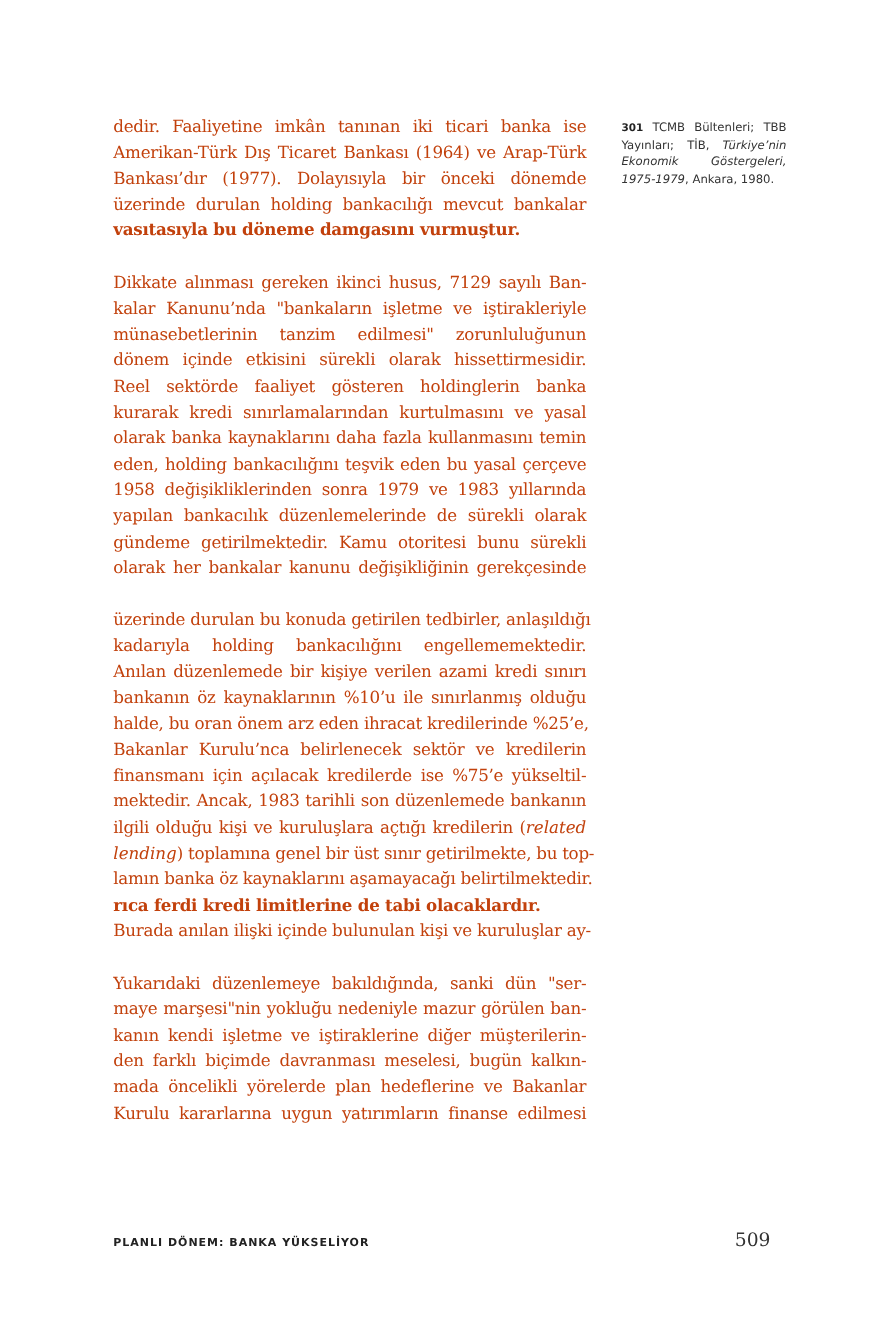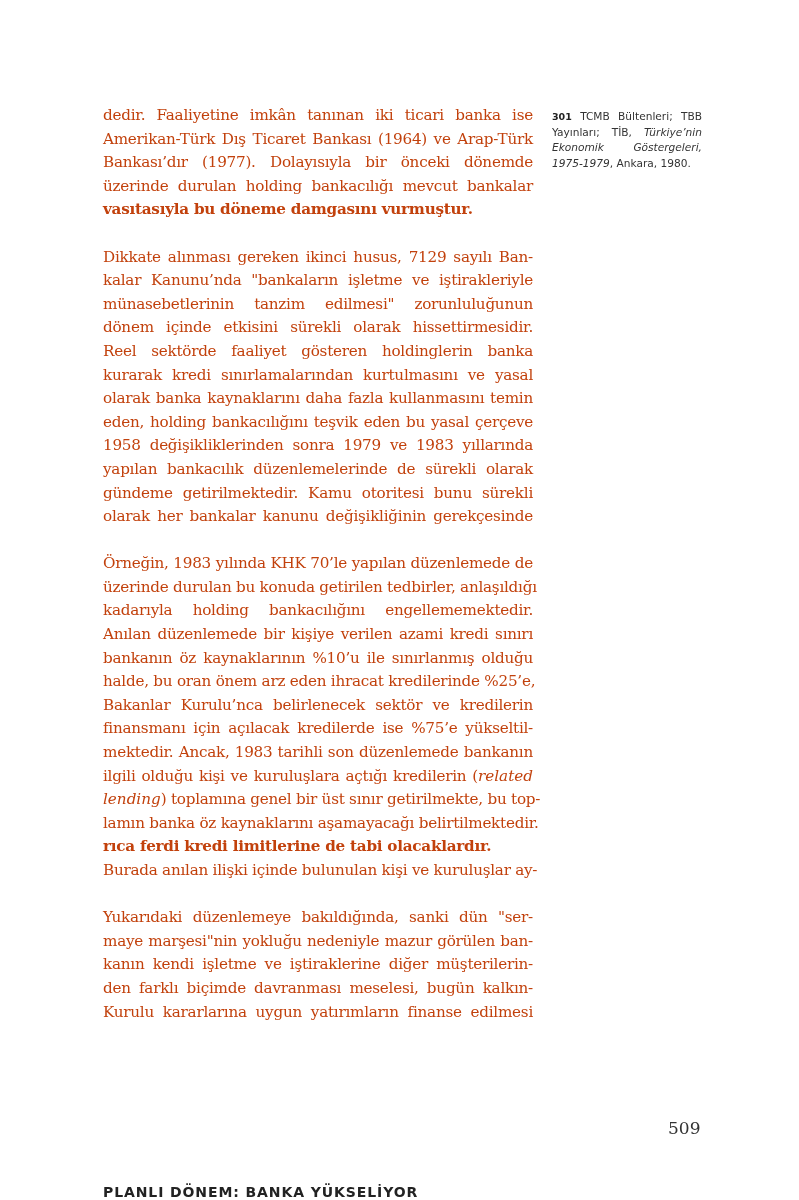--- a/index.html
+++ b/index.html
@@ -10,31 +10,31 @@
   .main-col {
     position: absolute; left: 103px; top: 104px; width: 430px;
     font-family: "DejaVu Serif", "Liberation Serif", serif;
     font-size: 15.2px; line-height: 23.6px; color: #c2410c;
   }
   .para { margin: 0 0 23.6px 0; }
   .line { display: block; text-align: justify; text-align-last: justify; white-space: nowrap; height: 23.6px; overflow: visible; }
   .line.last { text-align-last: left; font-weight: bold; }
   .main-col .line span { letter-spacing: -0.25px; }
   .sidenote {
-    position: absolute; left: 552px; top: 109px; width: 150px;
+    position: absolute; left: 565px; top: 109px; width: 150px;
     font-family: "DejaVu Sans", "Liberation Sans", sans-serif;
     font-size: 10.6px; line-height: 15.6px; color: #333;
   }
   .sidenote .sline { display: block; text-align: justify; text-align-last: justify; white-space: nowrap; }
   .sidenote .sline.last { text-align-last: left; }
   .note-num { font-weight: bold; font-size: 9.5px; color: #222; }
   .footer-title {
-    position: absolute; left: 103px; top: 1184px;
+    position: absolute; left: 103px; top: 1125px;
     font-family: "DejaVu Sans", "Liberation Sans", sans-serif;
-    font-weight: bold; font-size: 14px; letter-spacing: 0.9px; color: #222;
+    font-weight: bold; font-size: 10px; letter-spacing: 0.9px; color: #222;
   }
   .page-number {
     position: absolute; left: 668px; top: 1118px;
     font-family: "DejaVu Serif", "Liberation Serif", serif;
     font-size: 17px; color: #333;
   }
 </style>
 </head>
 <body>
 
@@ -56,41 +56,41 @@
     <span class="line"><span>kurarak kredi sınırlamalarından kurtulmasını ve yasal</span></span>
     <span class="line"><span>olarak banka kaynaklarını daha fazla kullanmasını temin</span></span>
     <span class="line"><span>eden, holding bankacılığını teşvik eden bu yasal çerçeve</span></span>
     <span class="line"><span>1958 değişikliklerinden sonra 1979 ve 1983 yıllarında</span></span>
     <span class="line"><span>yapılan bankacılık düzenlemelerinde de sürekli olarak</span></span>
     <span class="line"><span>gündeme getirilmektedir. Kamu otoritesi bunu sürekli</span></span>
     <span class="line"><span>olarak her bankalar kanunu değişikliğinin gerekçesinde</span></span>
   </div>
 
   <div class="para">
-    <span class="line"><span>Örneğin, 1983 yılında KHK 70’le yapılan düzenlemede de</span></span>
     <span class="line"><span>üzerinde durulan bu konuda getirilen tedbirler, anlaşıldığı</span></span>
     <span class="line"><span>kadarıyla holding bankacılığını engellememektedir.</span></span>
     <span class="line"><span>Anılan düzenlemede bir kişiye verilen azami kredi sınırı</span></span>
     <span class="line"><span>bankanın öz kaynaklarının %10’u ile sınırlanmış olduğu</span></span>
     <span class="line"><span>halde, bu oran önem arz eden ihracat kredilerinde %25’e,</span></span>
     <span class="line"><span>Bakanlar Kurulu’nca belirlenecek sektör ve kredilerin</span></span>
     <span class="line"><span>finansmanı için açılacak kredilerde ise %75’e yükseltil-</span></span>
     <span class="line"><span>mektedir. Ancak, 1983 tarihli son düzenlemede bankanın</span></span>
     <span class="line"><span>ilgili olduğu kişi ve kuruluşlara açtığı kredilerin (</span><i>related</i></span>
     <span class="line"><i>lending</i><span>) toplamına genel bir üst sınır getirilmekte, bu top-</span></span>
     <span class="line"><span>lamın banka öz kaynaklarını aşamayacağı belirtilmektedir.</span></span>
     <span class="line last"><span>rıca ferdi kredi limitlerine de tabi olacaklardır.</span></span>
     <span class="line"><span>Burada anılan ilişki içinde bulunulan kişi ve kuruluşlar ay-</span></span>
   </div>
 
   <div class="para">
     <span class="line"><span>Yukarıdaki düzenlemeye bakıldığında, sanki dün "ser-</span></span>
     <span class="line"><span>maye marşesi"nin yokluğu nedeniyle mazur görülen ban-</span></span>
     <span class="line"><span>kanın kendi işletme ve iştiraklerine diğer müşterilerin-</span></span>
     <span class="line"><span>den farklı biçimde davranması meselesi, bugün kalkın-</span></span>
+    <span class="line"><span>mada öncelikli yörelerde plan hedeflerine ve Bakanlar</span></span>
     <span class="line"><span>Kurulu kararlarına uygun yatırımların finanse edilmesi</span></span>
   </div>
 </div>
 
 <div class="sidenote">
   <span class="sline"><span class="note-num">301</span><span> TCMB Bültenleri; TBB</span></span>
   <span class="sline"><span>Yayınları; TİB, </span><i>Türkiye’nin</i></span>
   <span class="sline"><i>Ekonomik Göstergeleri,</i></span>
   <span class="sline last"><i>1975-1979</i><span>, Ankara, 1980.</span></span>
 </div>

